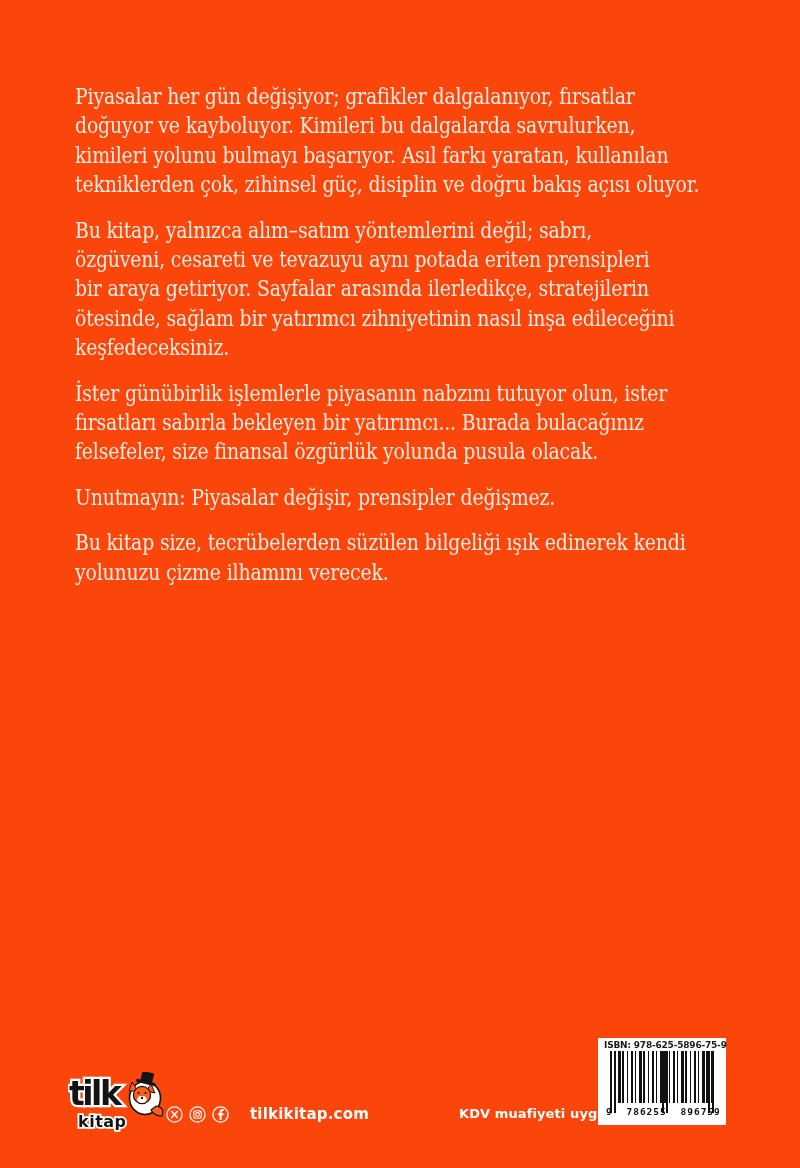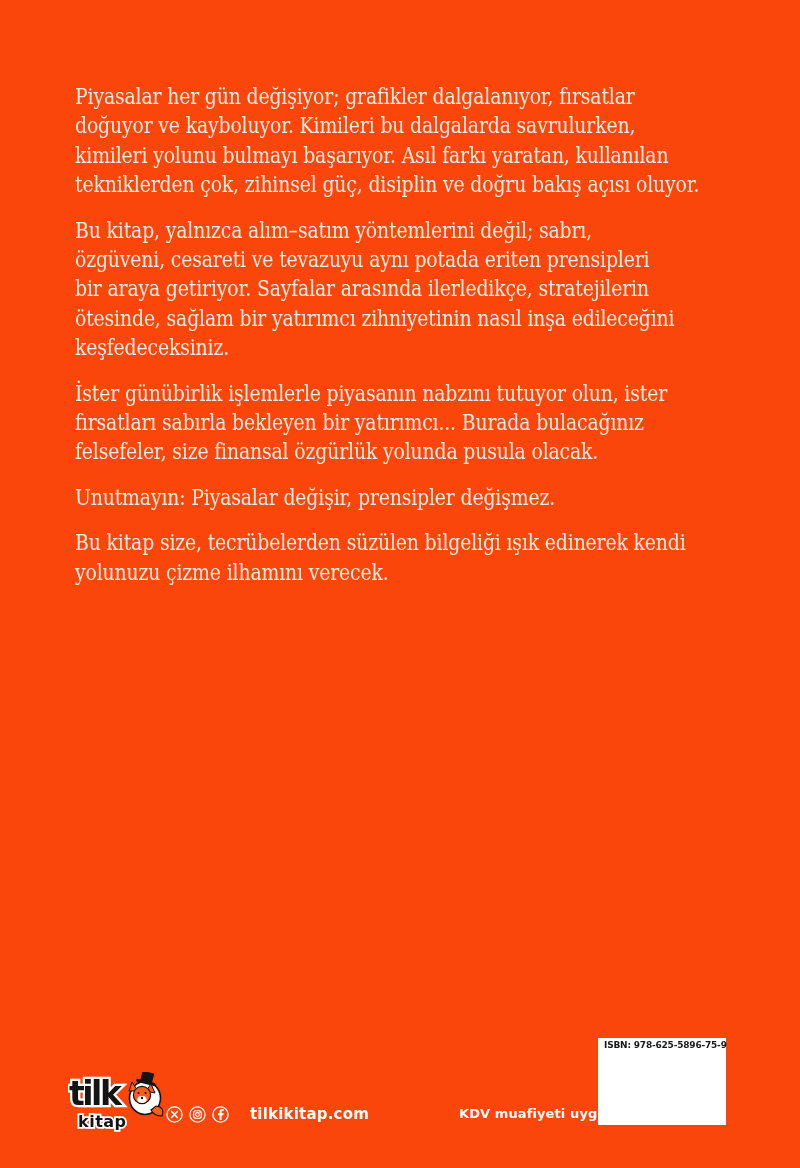--- a/index.html
+++ b/index.html
@@ -155,13 +155,23 @@
     <path d="M9.6 14 L9.6 9.3 L11.4 9.3 L11.7 7.2 L9.6 7.2 L9.6 5.9 Q9.6 4.9 10.6 4.9 L11.7 4.9 L11.7 3.1 L10.1 3.1 Q7.6 3.1 7.6 5.6 L7.6 7.2 L6 7.2 L6 9.3 L7.6 9.3 L7.6 14 Z" fill="#FFFFFF"></path>
   </svg>
 </div>
 
 <div class="website">tilkikitap.com</div>
 
 <div class="tax-note">KDV muafiyeti uygulanmıştır.</div>
 
 <div class="isbn-box">
   <div class="isbn-label">ISBN: 978-625-5896-75-9</div>
+  <div class="barcode">
+    <div class="bars"></div>
+    <div class="guard g1"></div>
+    <div class="guard g2"></div>
+    <div class="guard g3"></div>
+    <div class="guard g4"></div>
+    <div class="guard g5"></div>
+    <div class="guard g6"></div>
+    <div class="digits">9 786255 896759</div>
+  </div>
 </div>
 
 </body></html>

